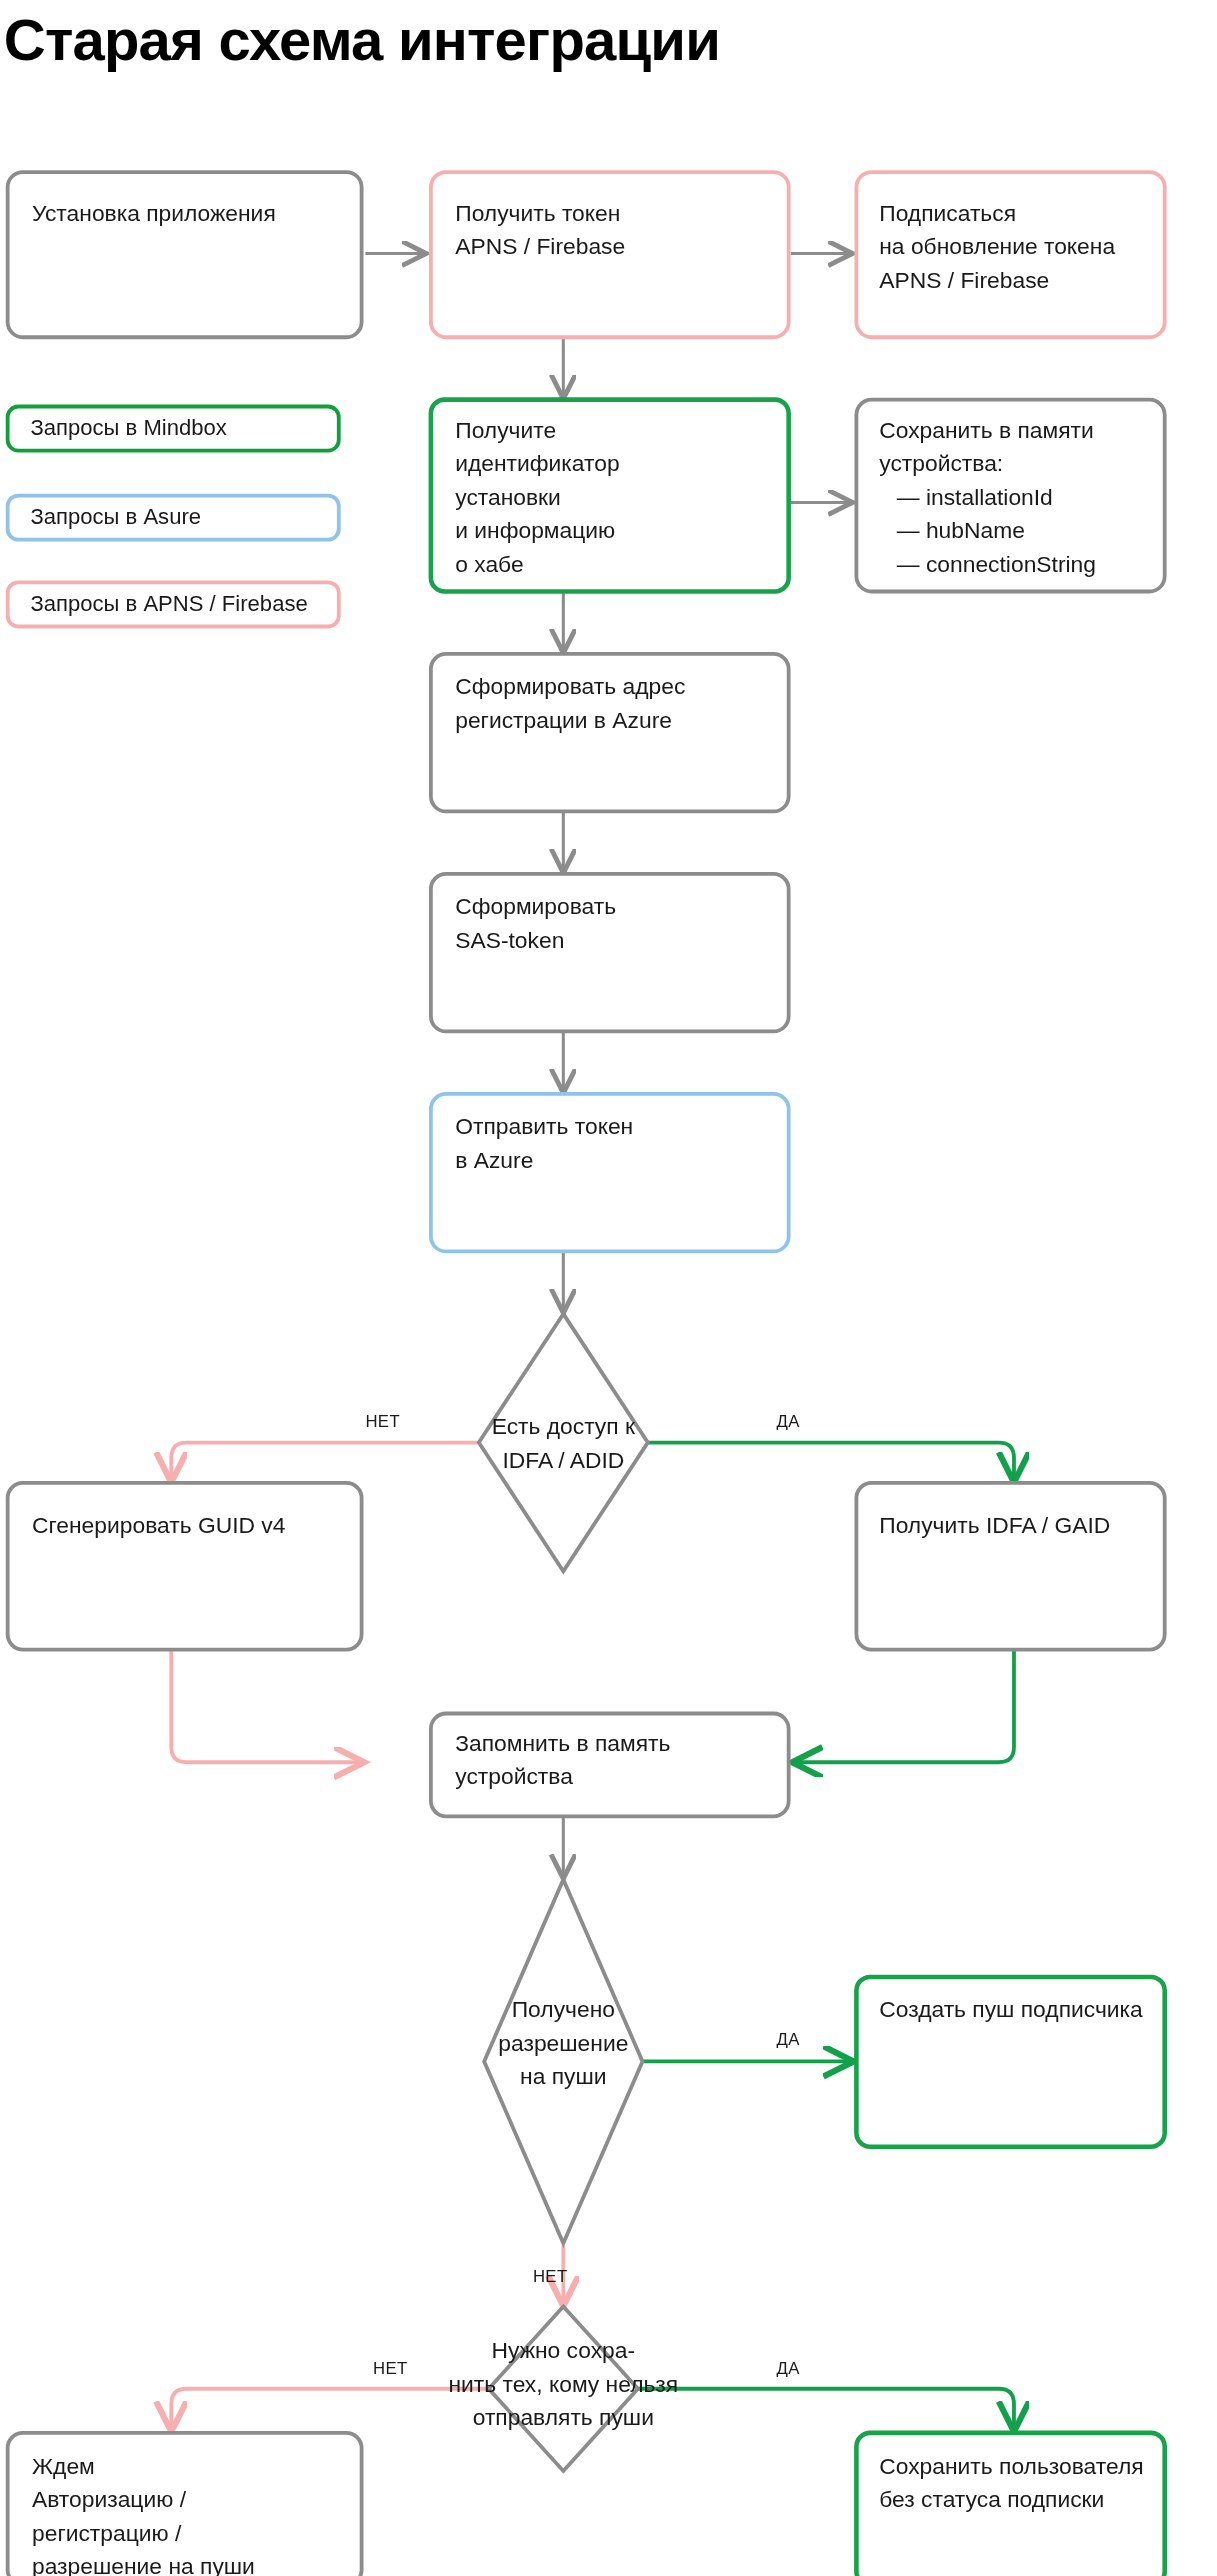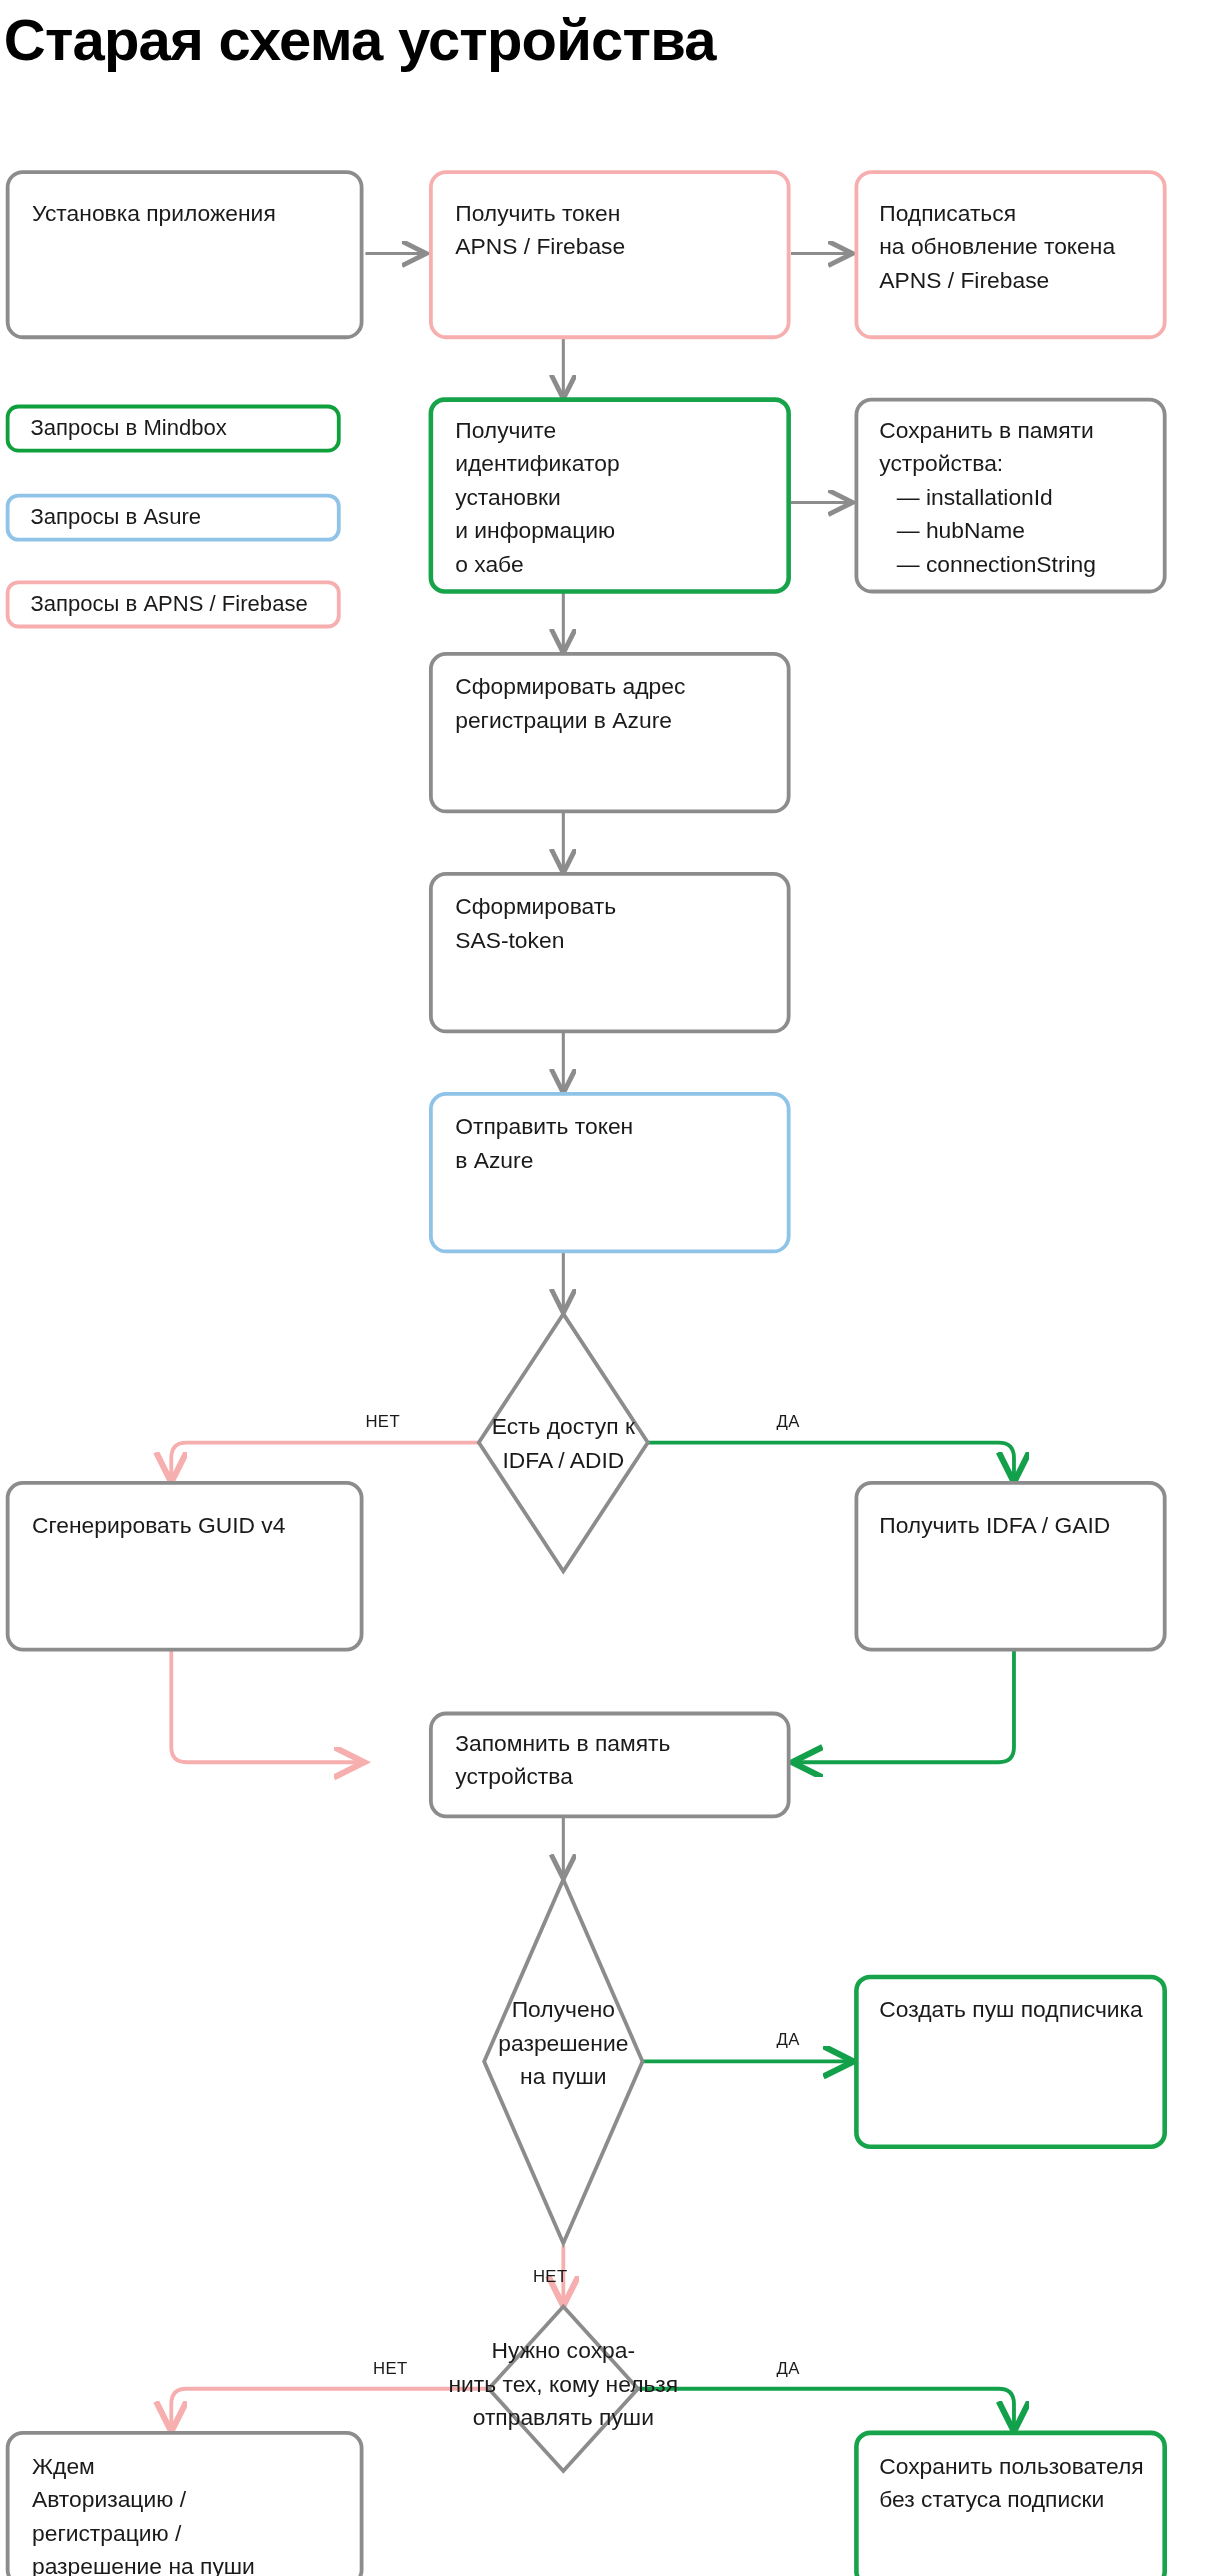--- a/index.html
+++ b/index.html
@@ -77,21 +77,21 @@
     fill: none;
     stroke-width: 4;
   }
   .conn.gray  { stroke: #8c8c8c; }
   .conn.pink  { stroke: #f7aeae; stroke-width: 5; }
   .conn.green { stroke: #13a04a; stroke-width: 5; }
 </style>
 </head>
 <body>
 
-<div id="page-title">Старая схема устройства</div>
+<div id="page-title">Старая схема интеграции</div>
 
 <svg id="flow" viewBox="0 0 1600 3384" width="1218" height="2576" xmlns="http://www.w3.org/2000/svg">
 
   <defs>
     <marker id="ah-gray" markerWidth="10" markerHeight="10" refX="7.5" refY="4" orient="auto" markerUnits="strokeWidth">
       <path d="M0,0 L8,4 L0,8" fill="none" stroke="#8c8c8c" stroke-width="1.6"></path>
     </marker>
     <marker id="ah-pink" markerWidth="10" markerHeight="10" refX="7.5" refY="4" orient="auto" markerUnits="strokeWidth">
       <path d="M0,0 L8,4 L0,8" fill="none" stroke="#f7aeae" stroke-width="1.6"></path>
     </marker>

